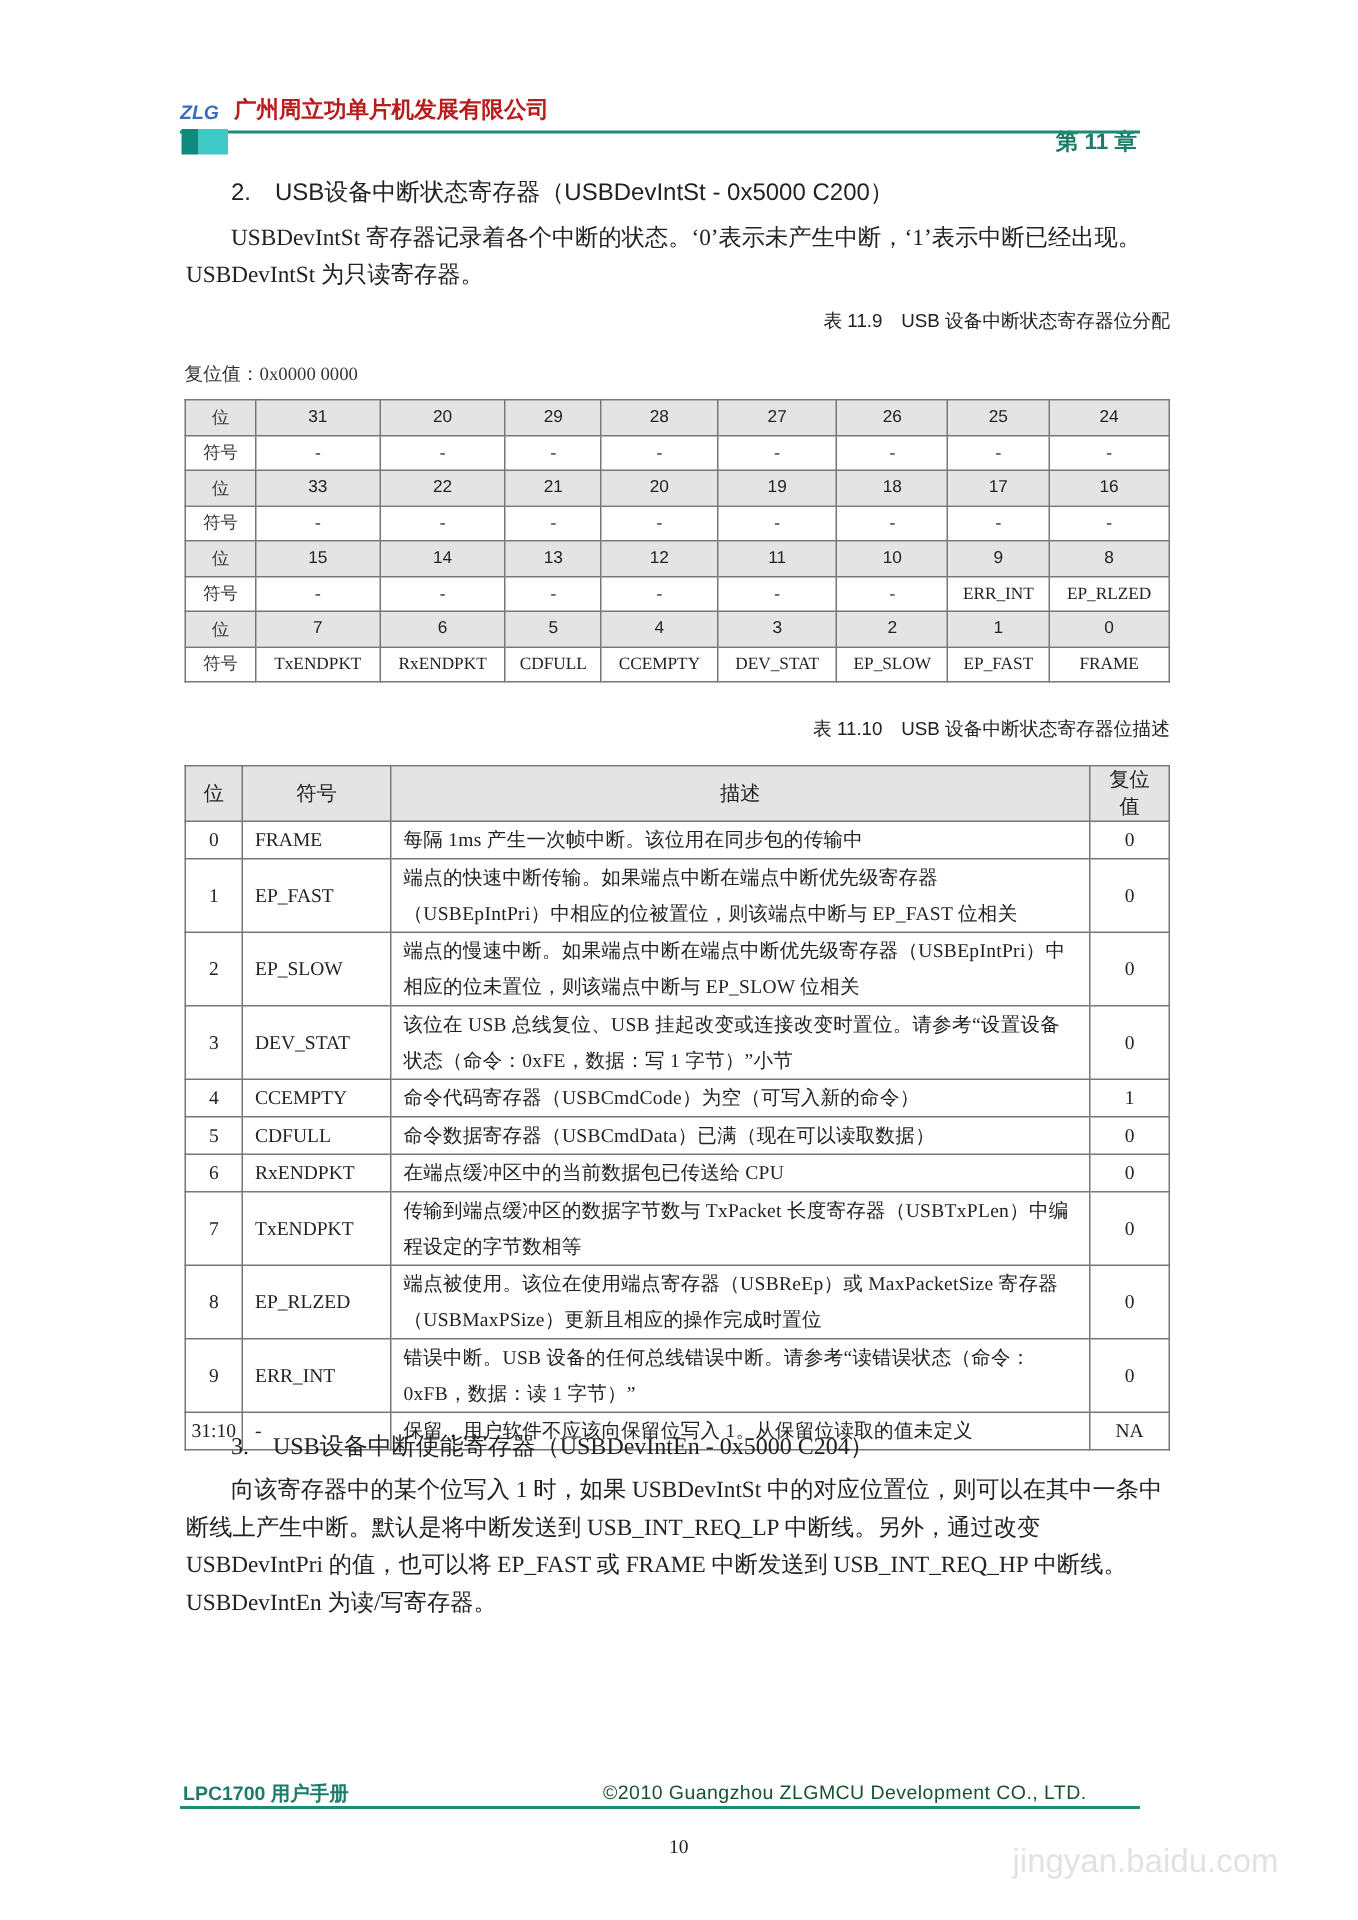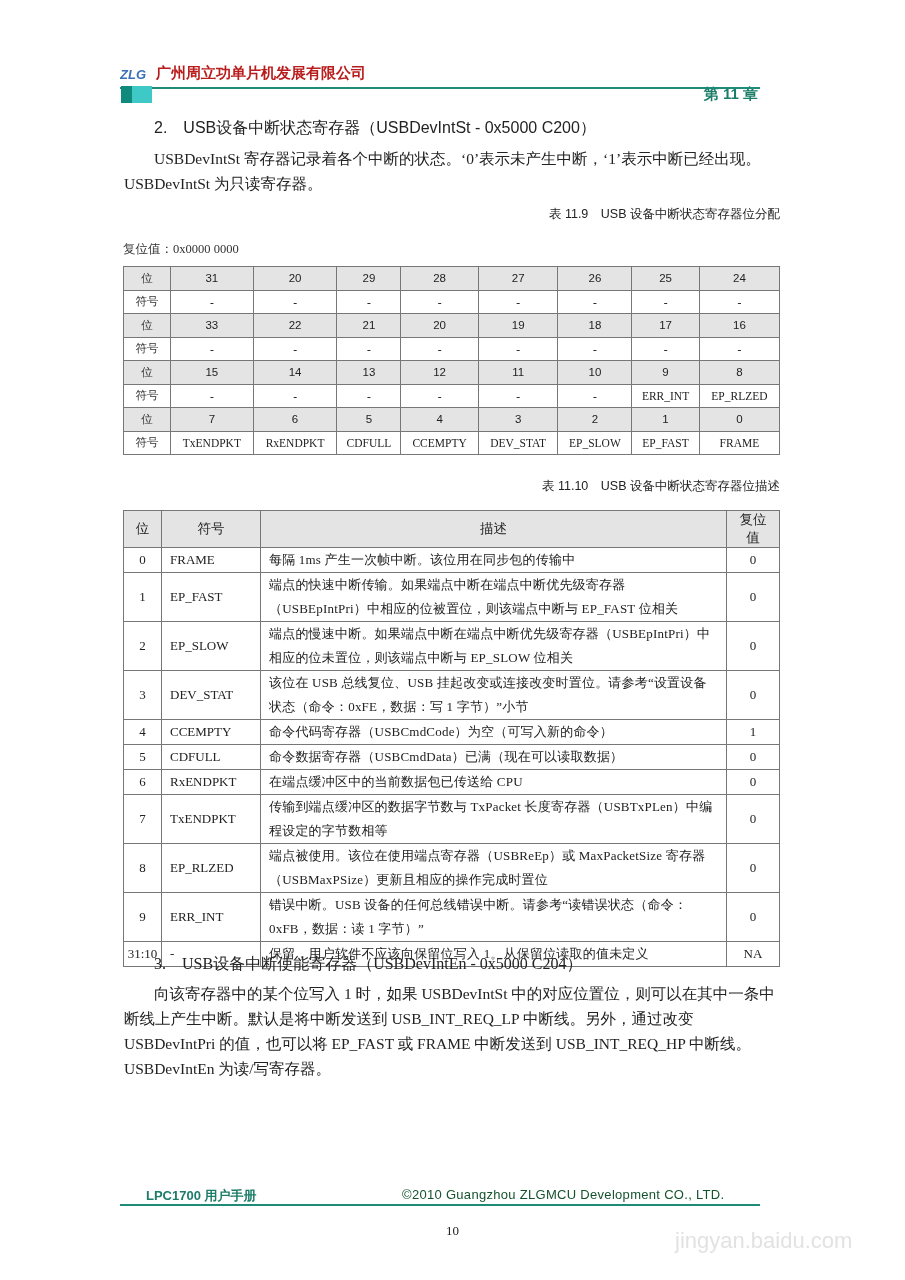--- a/index.html
+++ b/index.html
@@ -31,21 +31,21 @@
 
   .t2 { left: 123px; top: 510px; width: 657px; font-size: 13px; }
   .t2 td, .t2 th { border: 1px solid #777; padding: 0 8px; }
   .t2 th { background: #e4e4e4; font-weight: normal; height: 24px; font-size: 13.5px; font-family: "Liberation Sans", sans-serif; }
   .t2 td { line-height: 24px; }
   .t2 td.c-bit { text-align: center; width: 37px; padding: 0; }
   .t2 td.c-sym { width: 82px; }
   .t2 td.c-rst { text-align: center; width: 52px; padding: 0; }
   .t2 td.c-desc { letter-spacing: 0.2px; }
 
-  .footer-l { position: absolute; left: 122px; top: 1187px; font-size: 13px; font-weight: bold; color: #1b7c68; margin-left: 24px; }
+  .footer-l { position: absolute; left: 122px; top: 1187px; font-size: 13px; font-weight: bold; color: #1b7c68; }
   .footer-r { position: absolute; left: 402px; top: 1187px; font-size: 13px; font-weight: normal; color: #14532d; letter-spacing: 0.3px; }
   .footer-rule { position: absolute; left: 120px; top: 1204px; width: 640px; height: 2px; background: #1e8a78; }
   .pagenum { position: absolute; left: 0; width: 905px; top: 1223px; text-align: center; font-size: 13px; color: #222; }
 
   .wm { position: absolute; left: 665px; top: 1160px; width: 240px; height: 110px; color: #d9d9d9; }
   .wm-baidu { position: absolute; left: 0; top: 20px; font-size: 36px; font-weight: bold; font-family: "Liberation Sans", sans-serif; color: #e2e2e2; }
   .wm-jy { position: absolute; left: 10px; top: 68px; font-size: 22px; font-family: "Liberation Sans", sans-serif; color: #e2e2e2; }
 </style>
 </head>
 <body>

